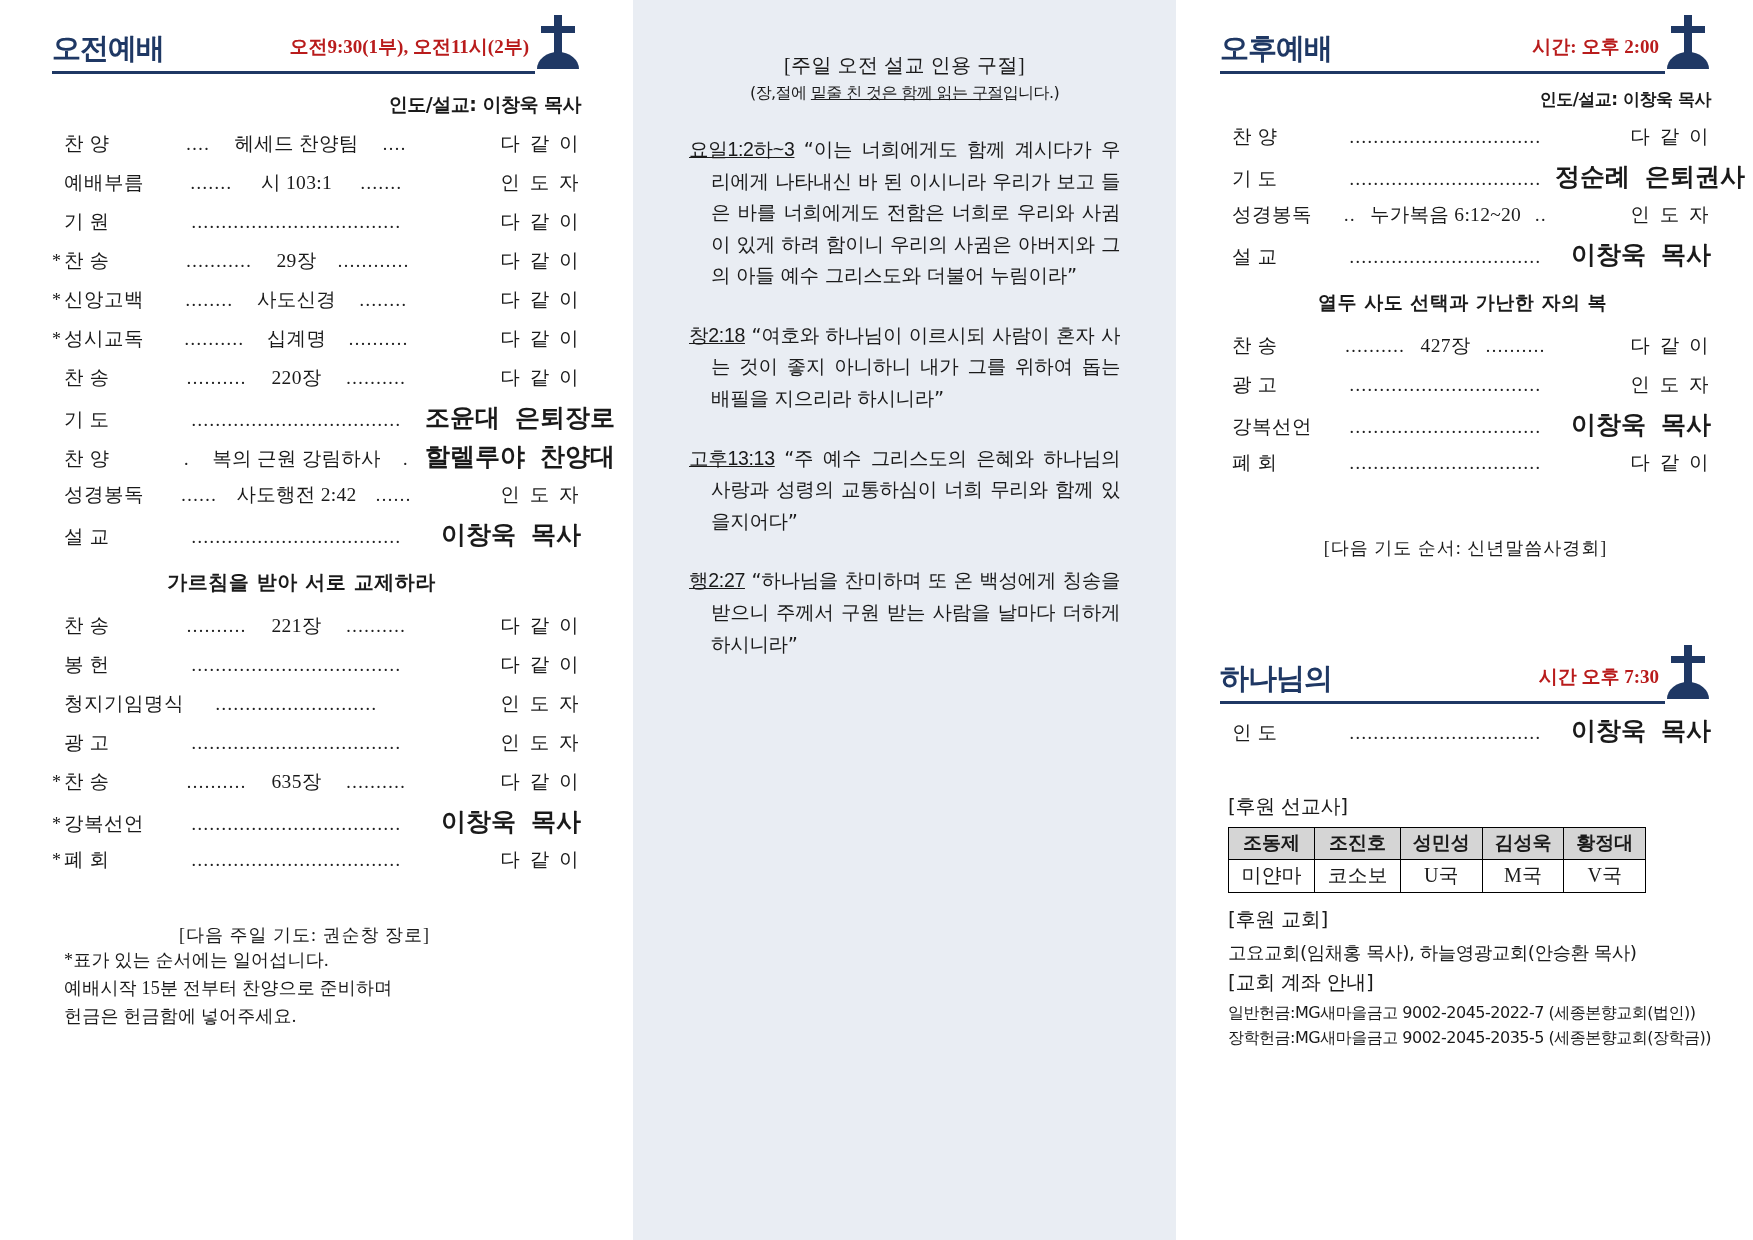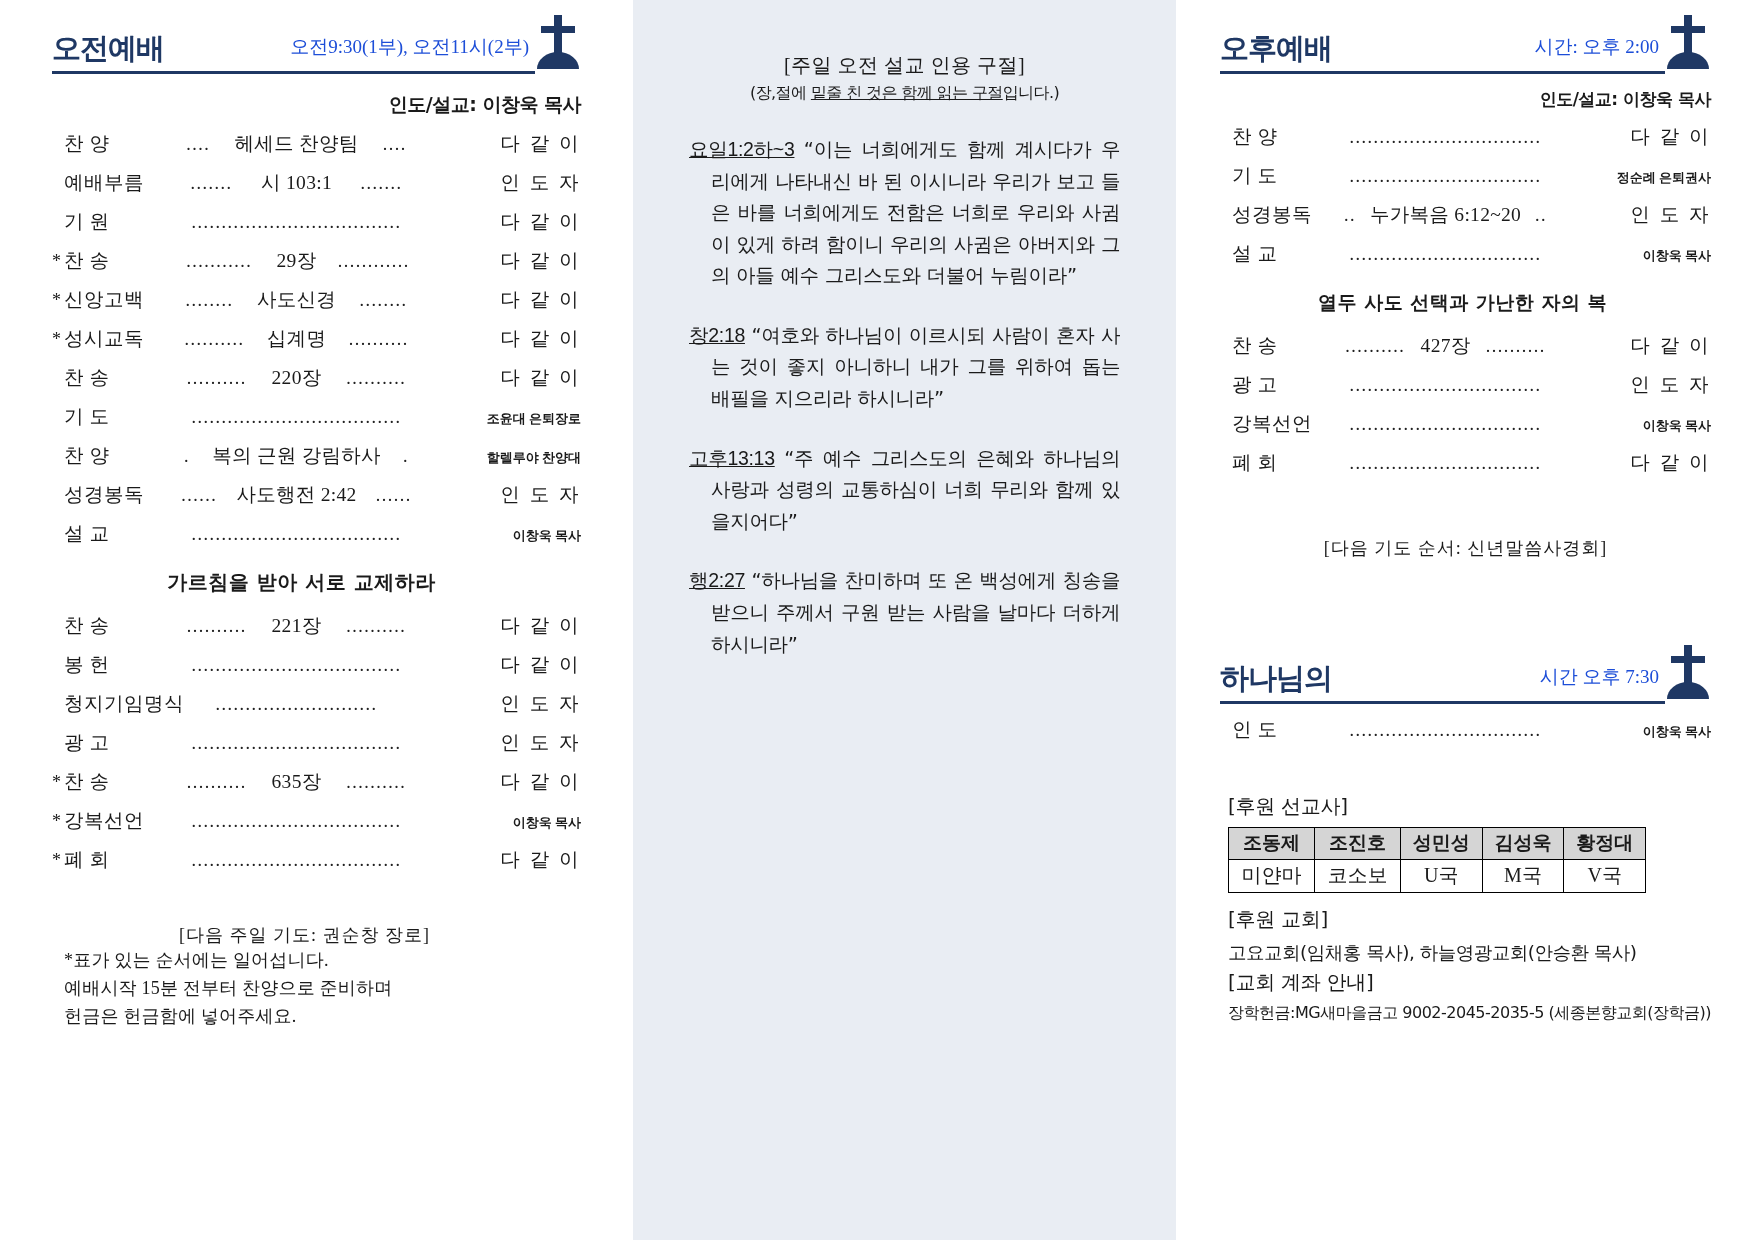--- a/index.html
+++ b/index.html
@@ -44,23 +44,23 @@
   .sec-title {
     font-family: "DejaVu Sans", "Liberation Sans", sans-serif;
     font-weight: bold;
     font-size: 29px;
     color: #1f3864;
     letter-spacing: -1px;
     line-height: 1;
   }
   .sec-time {
     font-family: "Liberation Serif", serif;
-    font-weight: normal;
+    font-weight: bold;
     font-size: 19px;
-    color: #1d4ed8;
+    color: #b91c1c;
     padding-bottom: 3px;
     white-space: nowrap;
   }
   .sec-rule {
     height: 3px;
     background: #1f3864;
     margin-top: 4px;
     margin-right: 46px;
   }
   .cross {
@@ -120,24 +120,24 @@
     flex: none;
     padding: 0 6px;
     letter-spacing: 0.3px;
   }
   .row .who {
     flex: none;
     text-align: right;
     letter-spacing: 2.5px;
   }
   .row .who.bold {
-    font-family: Liberation Serif, serif;
+    font-family: Liberation Mono, monospace;
     font-weight: bold;
     letter-spacing: 0px;
-    font-size: 13px;
+    font-size: 25px;
   }
   .sermon-title {
     text-align: center;
     font-family: "DejaVu Sans", "Liberation Sans", sans-serif;
     font-weight: bold;
     font-size: 20px;
     height: 39px;
     line-height: 39px;
     letter-spacing: 0.5px;
     padding-right: 30px;
@@ -532,17 +532,18 @@
               <td>코소보</td>
               <td>U국</td>
               <td>M국</td>
               <td>V국</td>
             </tr>
           </tbody>
       </table>
       <h4>[후원 교회]</h4>
       <p>고요교회(임채홍 목사), 하늘영광교회(안승환 목사)</p>
       <h4>[교회 계좌 안내]</h4>
+      <p class="acct">일반헌금:MG새마을금고 9002-2045-2022-7 (세종본향교회(법인))</p>
       <p class="acct">장학헌금:MG새마을금고 9002-2045-2035-5 (세종본향교회(장학금))</p>
     </div>
   </div>
 
 </div>
 
 </body></html>

